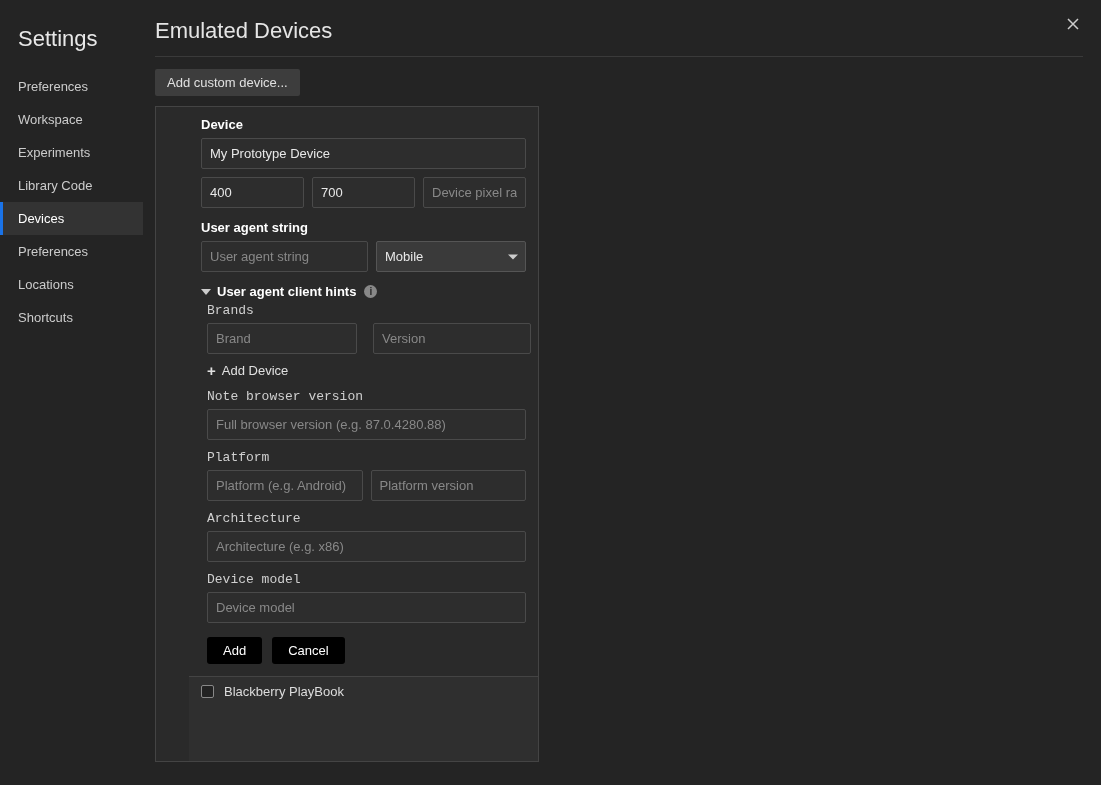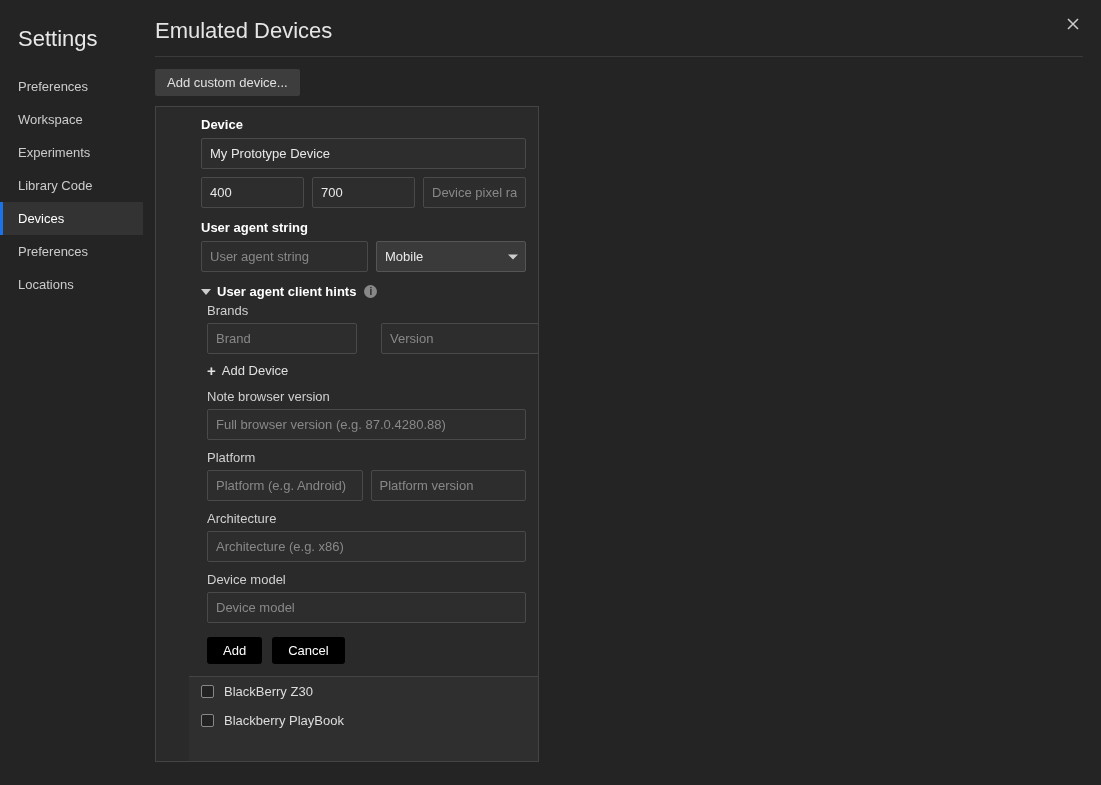--- a/index.html
+++ b/index.html
@@ -84,21 +84,21 @@
     height: 656px;
     display:flex;
     flex-direction:column;
     padding-left:33px;
   }
   .form-section {
     padding: 10px 12px 12px 12px;
     overflow:hidden;
   }
   .label-strong { font-weight: 600; color: #fff; margin-bottom: 6px; display:block; font-size:13px;}
-  .label-sub { color: #d0d0d0; margin-bottom: 5px; margin-top:4px; display:block; font-size:13px;}
+  .label-sub { color: #d0d0d0; margin-bottom: 5px; margin-top:4px; display:block; font-size:13px;font-family:Liberation Mono, monospace;}
   input[type=text], select {
     width: 100%;
     background: #2d2d2d;
     border: 1px solid #4a4a4a;
     color: #e8e8e8;
     padding: 5px 8px;
     font-size: 13px;
     border-radius: 2px;
     outline: none;
     height: 31px;
@@ -138,21 +138,21 @@
     border-top:6px solid #ccc;
     transform: none;
   }
   .info-icon{
     width:13px;height:13px;border-radius:50%;
     background:#888;color:#2a2a2a;
     font-size:10px;font-weight:bold;
     display:inline-flex;align-items:center;justify-content:center;
     margin-left:2px;
   }
-  .brand-row{display:flex;gap:24px;align-items:center;margin-top:4px;}
+  .brand-row{display:flex;gap:16px;align-items:center;margin-top:4px;}
   .brand-row input:first-of-type{flex:0 0 150px;}
   .brand-row input:nth-of-type(2){flex:0 0 158px;}
   .trash-icon{
     width:16px;color:#bbb;cursor:pointer;flex-shrink:0;
     display:flex;align-items:center;justify-content:center;
   }
   .add-brand{
     display:flex;align-items:center;gap:6px;
     margin-top:8px;color:#e0e0e0;cursor:pointer;font-size:13px;
   }
@@ -182,20 +182,21 @@
 <div class="app">
   <div class="sidebar">
     <div class="sidebar-title">Settings</div>
     <div class="nav-item"><span>Preferences</span></div>
     <div class="nav-item"><span>Workspace</span></div>
     <div class="nav-item"><span>Experiments</span></div>
     <div class="nav-item"><span>Library Code</span></div>
     <div class="nav-item selected"><span>Devices</span></div>
     <div class="nav-item"><span>Preferences</span></div>
     <div class="nav-item"><span>Locations</span></div>
+    <div class="nav-item"><span>Shortcuts</span></div>
   </div>
 
   <div class="main">
     <div class="close-btn">
       <svg width="12" height="12" viewBox="0 0 12 12">
           <path d="M1 1 L11 11 M11 1 L1 11" stroke="#ccc" stroke-width="1.5" fill="none"></path>
         </svg>
     </div>
     <div class="page-title">Emulated Devices</div>
     <button class="add-custom-btn">Add custom device...</button>
@@ -260,22 +261,18 @@
           <div class="btns">
             <button class="btn-primary">Add</button>
             <button class="btn-primary">Cancel</button>
           </div>
         </div>
       </div>
 
       <div class="device-list">
         <div class="device-row">
           <span class="checkbox"></span>
-          <span>BlackBerry Z30</span>
-        </div>
-        <div class="device-row">
-          <span class="checkbox"></span>
           <span>Blackberry PlayBook</span>
         </div>
       </div>
     </div>
   </div>
 </div>
 
 </body></html>

